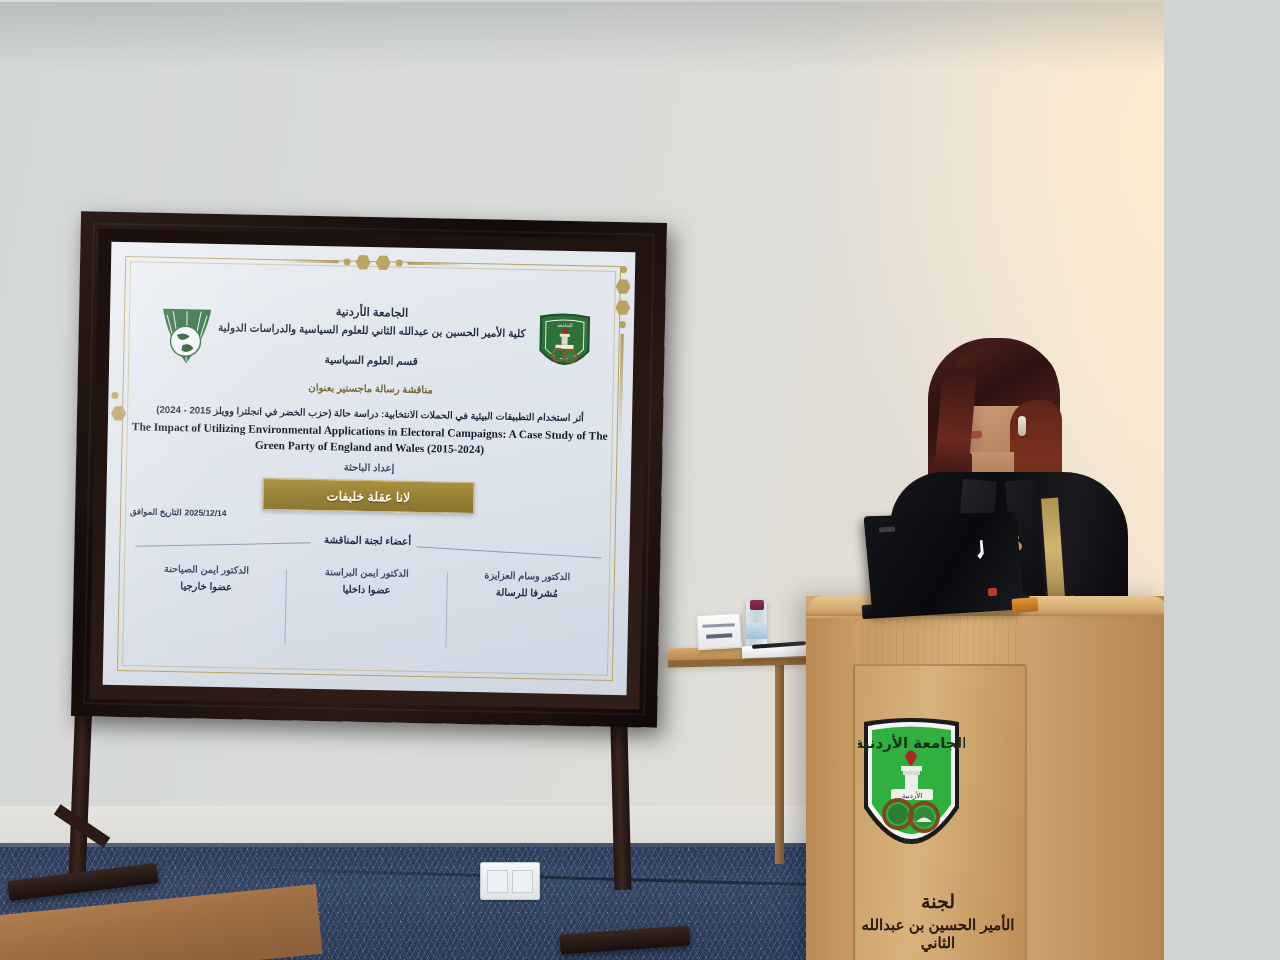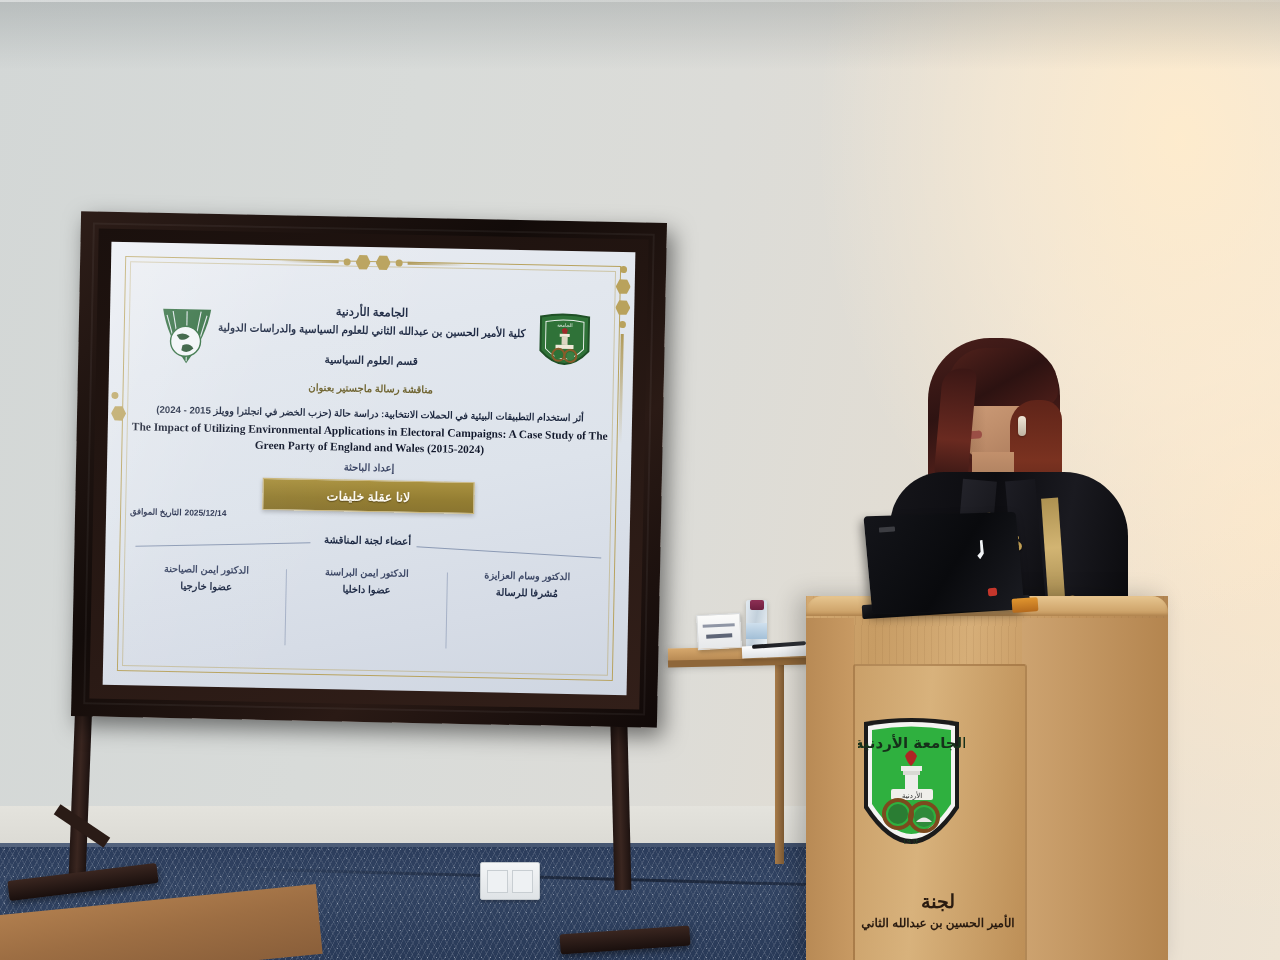--- a/index.html
+++ b/index.html
@@ -1,17 +1,17 @@
 <!DOCTYPE html>
 <html><head>
 <meta charset="utf-8">
 <style>
   html,body{margin:0;padding:0;}
   body{width:1280px;height:960px;overflow:hidden;font-family:"Liberation Sans",sans-serif;background:#cfd3d2;}
-  #scene{position:relative;width:1280px;height:960px;overflow:hidden;}
+  #scene{position:relative;width:1164px;height:960px;overflow:hidden;}
 
   
   .wall{position:absolute;left:0;top:0;width:1280px;height:960px;
     background:
       radial-gradient(ellipse 520px 700px at 1180px 140px, rgba(255,236,205,.95) 0%, rgba(255,238,212,.55) 35%, rgba(255,240,220,0) 70%),
       radial-gradient(ellipse 420px 560px at 1265px 520px, rgba(255,232,200,.7) 0%, rgba(255,236,210,0) 72%),
       linear-gradient(100deg,#d3d7d6 0%,#d8dbd9 30%,#dcdcd8 52%,#e2ddd3 70%,#e9e0d2 86%,#eee4d4 100%);}
   .wall-seam{position:absolute;left:0;top:0;width:1280px;height:2px;background:linear-gradient(90deg,rgba(255,255,255,.45),rgba(255,255,255,.1));}
   .ceiling-shadow{position:absolute;left:0;top:0;width:1280px;height:70px;background:linear-gradient(180deg,rgba(120,128,130,.30),rgba(120,128,130,0));}
 
@@ -147,21 +147,21 @@
     border:2px solid rgba(150,105,60,.5);border-radius:3px;}
   .podium-left-panel{position:absolute;left:806px;top:618px;width:48px;height:342px;
     background:linear-gradient(90deg,#b88a55,#c89a63);}
   .podium-right-panel{position:absolute;left:1022px;top:618px;width:146px;height:342px;
     background:linear-gradient(90deg,#cda370,#b4854f);}
 
   .podium-shield{position:absolute;left:858px;top:712px;width:107px;height:172px;}
   .podium-text{position:absolute;left:853px;top:890px;width:170px;text-align:center;direction:rtl;
     color:#2a1b10;font-weight:bold;}
   .pt1{font-size:19px;letter-spacing:1px;}
-  .pt2{font-size:12px;margin-top:3px;letter-spacing:.5px;}
+  .pt2{font-size:15px;margin-top:3px;letter-spacing:.5px;}
 
   
   .person{position:absolute;left:860px;top:330px;width:270px;height:300px;}
   .hair-back{position:absolute;left:68px;top:8px;width:132px;height:190px;
     background:linear-gradient(160deg,#4a1f1b 0%,#2e1312 35%,#5b231c 70%,#371613 100%);
     border-radius:62px 58px 40px 44px;}
   .face{position:absolute;left:96px;top:28px;width:84px;height:104px;
     background:linear-gradient(150deg,#dcab86,#c08f6c 60%,#a9795a);
     border-radius:42px 42px 38px 38px;}
   .face-shadow{position:absolute;left:96px;top:28px;width:30px;height:104px;

